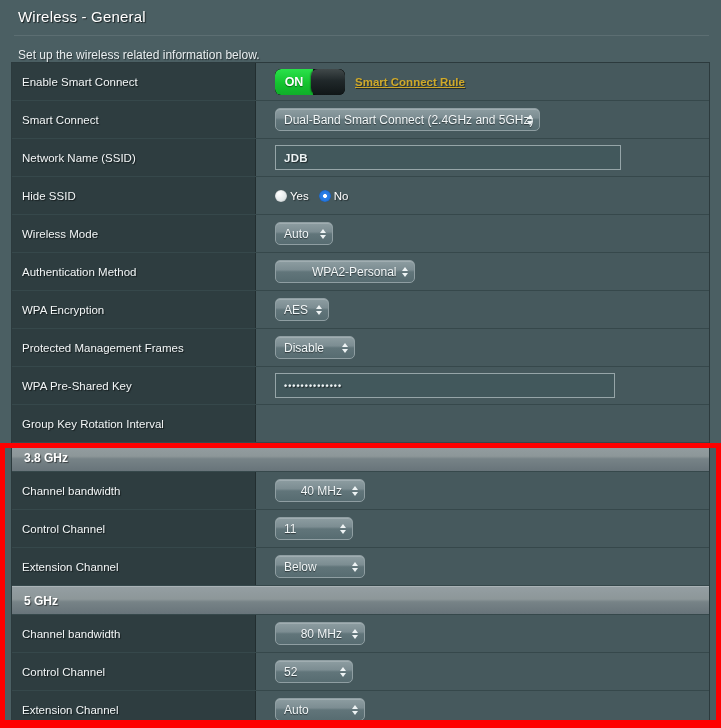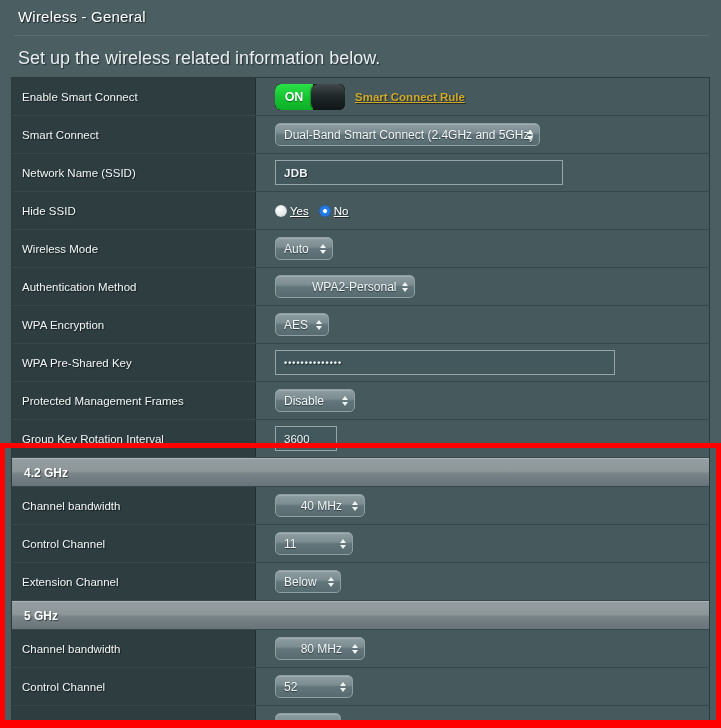--- a/index.html
+++ b/index.html
@@ -34,22 +34,22 @@
     letter-spacing: .2px;
     text-shadow: 1px 1px 1px rgba(0,0,0,.65);
     line-height: 18px;
   }
   .title-divider {
     margin: 9px 12px 0 14px;
     height: 1px;
     background: #5c6e72;
   }
   .page-desc {
-    margin: 12px 0 8px 18px;
-    font-size: 18px;
+    margin: 12px 0 0 18px;
+    font-size: 12px;
     color: #e9eef0;
     text-shadow: 1px 1px 1px rgba(0,0,0,.5);
   }
 
   
   .form-table {
     margin: 0 11px 0 11px;
     border: 1px solid #2c3a3d;
     border-bottom: none;
     background: #46595d;
@@ -183,42 +183,42 @@
   .select .arrows i.up   { border-bottom: 4px solid #eef3f4; }
   .select .arrows i.down { border-top: 4px solid #eef3f4; }
 
   .sel-w-wide  { width: 265px; }
   .sel-w-auto  { width: 58px; }
   .sel-w-auth  { width: 140px; padding-left: 36px; }
   .sel-w-aes   { width: 54px; }
   .sel-w-pmf   { width: 80px; }
   .sel-w-bw    { width: 90px; justify-content: flex-end; }
   .sel-w-ch    { width: 78px; }
-  .sel-w-ext   { width: 66px; }
+  .sel-w-ext   { width: 90px; }
 
   .textbox {
     box-sizing: border-box;
     height: 25px;
     border: 1px solid #96a5a8;
     background: #42585c;
     color: #eef4f5;
     font-size: 11.5px;
     display: flex;
     align-items: center;
     padding: 0 8px;
     text-shadow: 1px 1px 1px rgba(0,0,0,.5);
     font-weight: bold;
     letter-spacing: .3px;
   }
-  .tb-wide { width: 288px; }
+  .tb-wide { width: 346px; }
   .tb-small { width: 62px; font-weight: normal; letter-spacing: 0; }
   .tb-pw { width: 340px; letter-spacing: 1px; font-size: 9px; }
 
   .radio-group { display: flex; align-items: center; gap: 10px; }
-  .radio-item { display: flex; align-items: center; gap: 3px; font-size: 11.5px; text-shadow: 1px 1px 1px rgba(0,0,0,.5); cursor: pointer; text-decoration: underline; }
+  .radio-item { display: flex; align-items: center; gap: 3px; font-size: 11.5px; text-shadow: 1px 1px 1px rgba(0,0,0,.5); cursor: pointer; }
   .radio-dot {
     width: 12px; height: 12px; border-radius: 50%;
     background: radial-gradient(circle at 35% 30%, #ffffff 0%, #e4e9ea 60%, #c6cfd1 100%);
     box-shadow: inset 0 0 1px rgba(0,0,0,.4);
     flex: 0 0 auto;
   }
   .radio-dot.checked {
     background: radial-gradient(circle at 50% 50%, #ffffff 0%, #ffffff 22%, #2a7fe8 26%, #1f6ed4 100%);
   }
 
@@ -329,48 +329,45 @@
           <span>AES</span>
           <span class="arrows">
               <i class="up"></i>
               <i class="down"></i>
             </span>
         </div>
       </div>
     </div>
 
     <div class="row">
-      <div class="cell-label">WPA Pre-Shared Key</div>
-      <div class="cell-value">
-        <div class="textbox tb-pw">••••••••••••••</div>
-      </div>
-    </div>
-
-    <div class="row">
       <div class="cell-label">Protected Management Frames</div>
       <div class="cell-value">
         <div class="select sel-w-pmf">
           <span>Disable</span>
           <span class="arrows">
               <i class="up"></i>
               <i class="down"></i>
             </span>
         </div>
       </div>
     </div>
 
     <div class="row">
+      <div class="cell-label">WPA Pre-Shared Key</div>
+      <div class="cell-value">
+        <div class="textbox tb-pw">••••••••••••••</div>
+      </div>
+    </div>
+
+    <div class="row">
       <div class="cell-label">Group Key Rotation Interval</div>
-      <div class="cell-value">
-        <div class="textbox tb-small">3600</div>
-      </div>
     </div>
 
     <div class="section-row">
-      <div class="section-bar">4.2 GHz</div>
+      <div class="section-bar">3.8 GHz</div>
     </div>
 
     <div class="row">
       <div class="cell-label">Channel bandwidth</div>
       <div class="cell-value">
         <div class="select sel-w-bw">
           <span>40 MHz</span>
           <span class="arrows">
               <i class="up"></i>
               <i class="down"></i>

